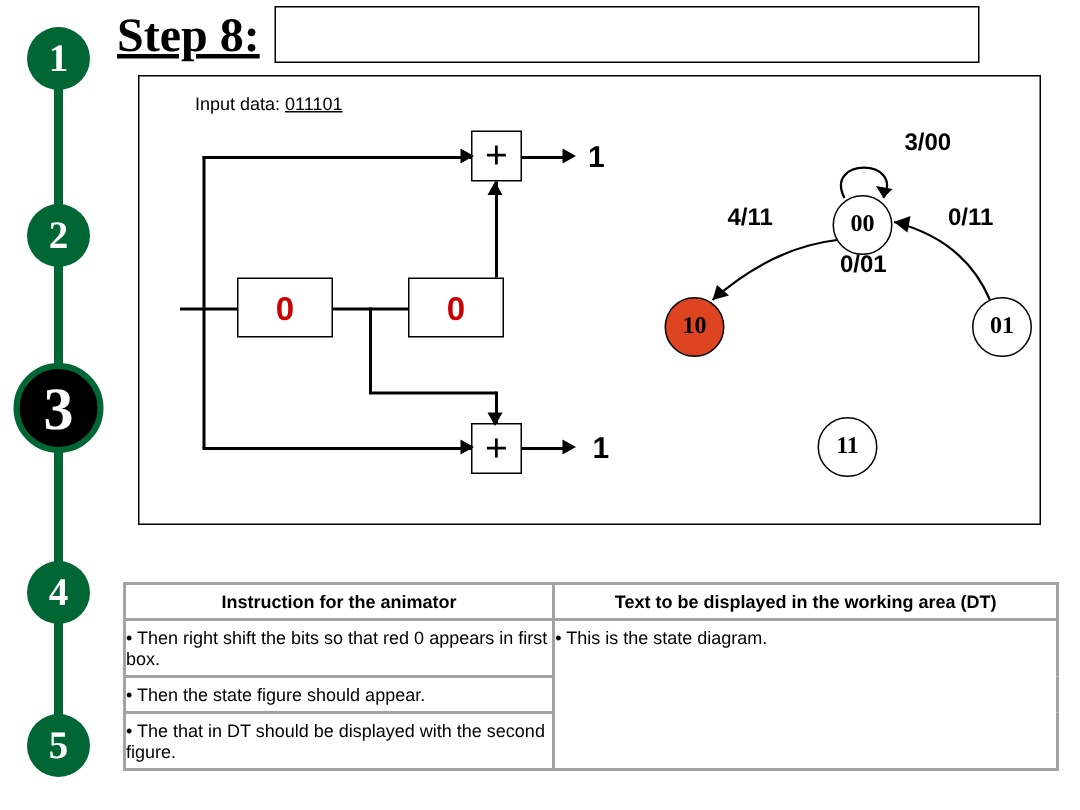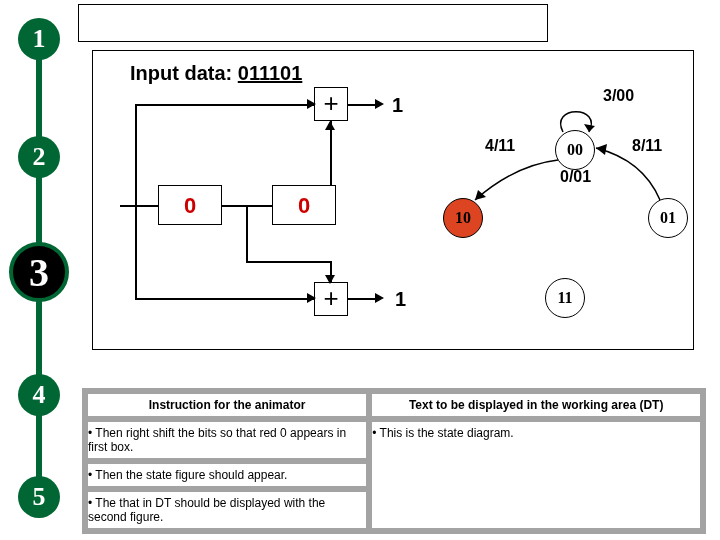--- a/index.html
+++ b/index.html
@@ -8,53 +8,54 @@
   .step-rail { position: absolute; left: 36px; top: 34px; width: 6px; height: 480px; background: #006633; }
   .step-circle { position: absolute; left: 18px; width: 42px; height: 42px; border-radius: 50%; background: #006633; color: #fff; display: flex; align-items: center; justify-content: center; font-size: 26px; font-weight: bold; font-family: "Times New Roman", serif; }
   .step-circle.active { width: 60px; height: 60px; left: 9px; background: #000; border: 4px solid #006633; font-size: 40px; }
   
   .title-row { position: absolute; left: 78px; top: 4px; display: flex; align-items: center; gap: 10px; }
   .title-text { font-size: 32px; font-weight: bold; font-family: "Times New Roman", serif; text-decoration: underline; }
   .title-box { width: 470px; height: 38px; border: 1.5px solid #000; }
   
   .work-frame { position: absolute; left: 92px; top: 50px; width: 602px; height: 300px; border: 1.5px solid #000; }
   
-  .input-label { position: absolute; left: 130px; top: 62px; font-size: 20px; font-weight: bold; }
+  .input-label { position: absolute; left: 130px; top: 62px; font-size: 12px; font-weight: normal; }
   .input-underline { text-decoration: underline; }
   
   
   .regbox { position: absolute; width: 64px; height: 40px; border: 1.5px solid #000; text-align: center; line-height: 40px; font-size: 22px; color: #c00; font-weight: bold; }
   .adder { position: absolute; width: 34px; height: 34px; border: 1.5px solid #000; text-align: center; line-height: 30px; font-size: 26px; }
   .hline { position: absolute; height: 1.5px; background: #000; }
   .vline { position: absolute; width: 1.5px; background: #000; }
   .arrow-r { position: absolute; width: 0; height: 0; border-top: 5px solid transparent; border-bottom: 5px solid transparent; border-left: 9px solid #000; }
   .arrow-u { position: absolute; width: 0; height: 0; border-left: 5px solid transparent; border-right: 5px solid transparent; border-bottom: 9px solid #000; }
   .arrow-d { position: absolute; width: 0; height: 0; border-left: 5px solid transparent; border-right: 5px solid transparent; border-top: 9px solid #000; }
   
   
   .state { position: absolute; width: 40px; height: 40px; border: 1.5px solid #000; border-radius: 50%; text-align: center; line-height: 38px; font-size: 16px; font-weight: bold; font-family: Liberation Serif, serif; }
   .state.active { background: #d42; }
   .edge-label { position: absolute; font-size: 16px; font-weight: bold; }
   
   
   .table { position: absolute; left: 82px; top: 388px; width: 624px; border-collapse: collapse; font-size: 12px; }
-  .table th, .table td { border: 6px solid #a3a3a3; padding: 4px 0; vertical-align: top; }
+  .table th, .table td { border: 2px solid #a3a3a3; padding: 4px 0; vertical-align: top; }
   .table th { text-align: center; font-weight: bold; }
 </style>
 </head>
 <body>
 
 <div class="step-rail"></div>
 <div class="step-circle" style="top:18px">1</div>
 <div class="step-circle" style="top:136px">2</div>
 <div class="step-circle active" style="top:242px">3</div>
 <div class="step-circle" style="top:374px">4</div>
 <div class="step-circle" style="top:476px">5</div>
 
 <div class="title-row">
+  <span class="title-text">Step 8:</span>
   <div class="title-box"></div>
 </div>
 
 <div class="work-frame"></div>
 
 <div class="input-label">
   <span>Input data:</span>
   <span class="input-underline">011101</span>
 </div>
 
@@ -110,21 +111,21 @@
   <polygon points="5,50 8,40 16,47" fill="#000"></polygon>
 </svg>
 <div class="edge-label" style="left:485px; top:137px">4/11</div>
 
 <div class="edge-label" style="left:560px; top:168px">0/01</div>
 
 <svg style="position:absolute; left:588px; top:140px; width:80px; height:62px; overflow:visible">
   <path d="M 72 60 Q 55 20 8 8" fill="none" stroke="#000" stroke-width="1.5"></path>
   <polygon points="8,8 19,4 17,15" fill="#000"></polygon>
 </svg>
-<div class="edge-label" style="left:632px; top:137px">8/11</div>
+<div class="edge-label" style="left:632px; top:137px">0/11</div>
 
 <table class="table">
   <tbody>
       <tr>
     <th style="width:46%">Instruction for the animator</th>
     <th>Text to be displayed in the working area (DT)</th>
   </tr>
   <tr>
     <td>• Then right shift the bits so that red 0 appears in first box.</td>
     <td rowspan="3">• This is the state diagram.</td>

